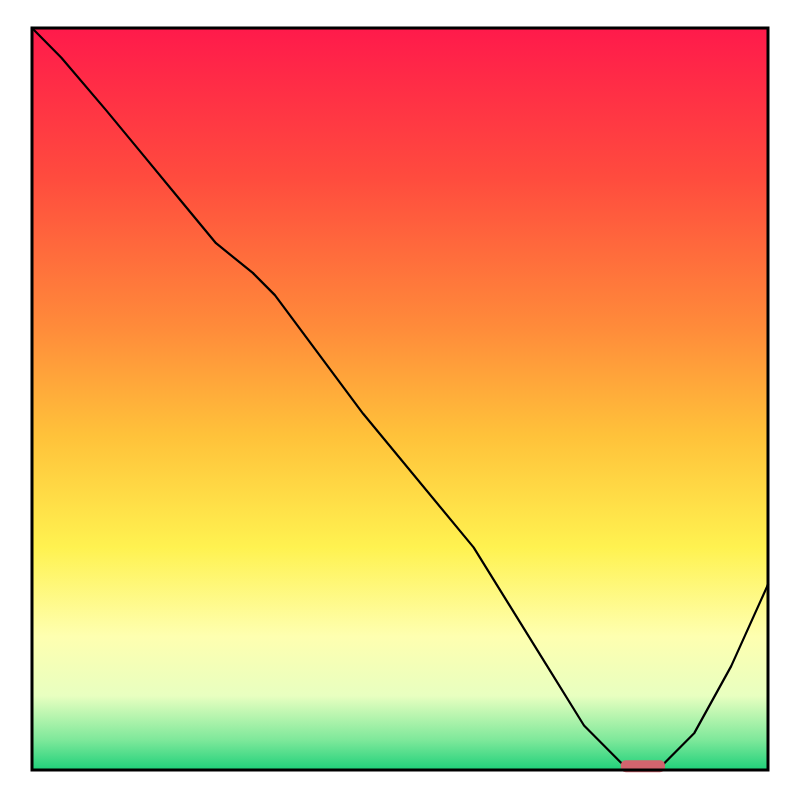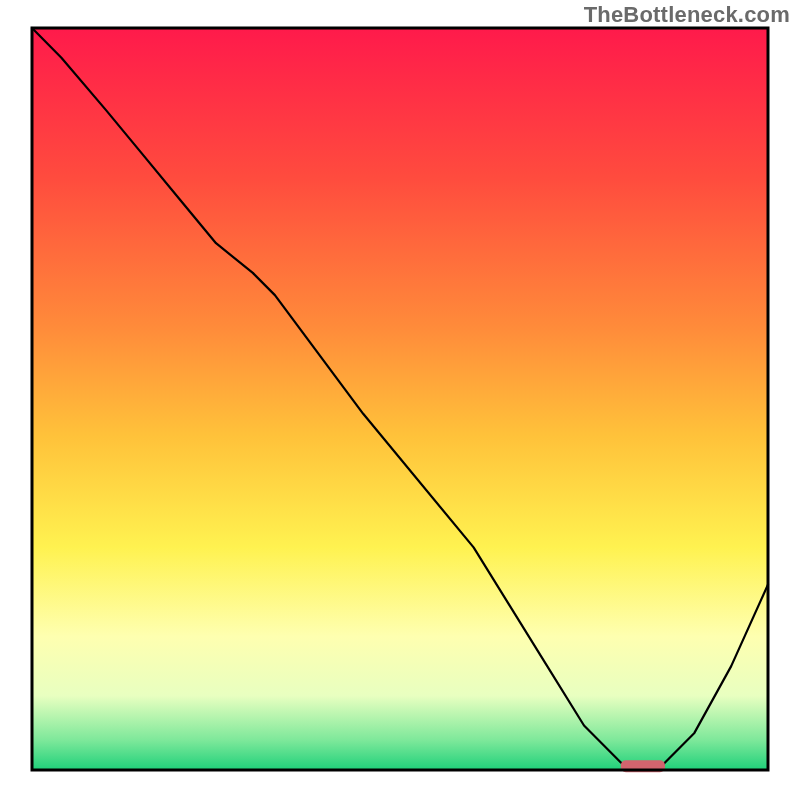--- a/index.html
+++ b/index.html
@@ -29,21 +29,20 @@
     left: 0;
     top: 0;
     width: 800px;
     height: 800px;
   }
 </style>
 </head>
 <body>
 
 <div class="container">
-  <div class="watermark">TheBottleneck.com</div>
 
   <svg class="chart" viewBox="0 0 800 800">
     <defs>
       <linearGradient id="bg-grad" x1="0" y1="0" x2="0" y2="1">
           <stop offset="0%" stop-color="#ff1a4b"></stop>
           <stop offset="20%" stop-color="#ff4b3e"></stop>
           <stop offset="40%" stop-color="#ff8a3a"></stop>
           <stop offset="55.00000000000001%" stop-color="#ffc23a"></stop>
           <stop offset="70%" stop-color="#fff250"></stop>
           <stop offset="82%" stop-color="#feffb0"></stop>

